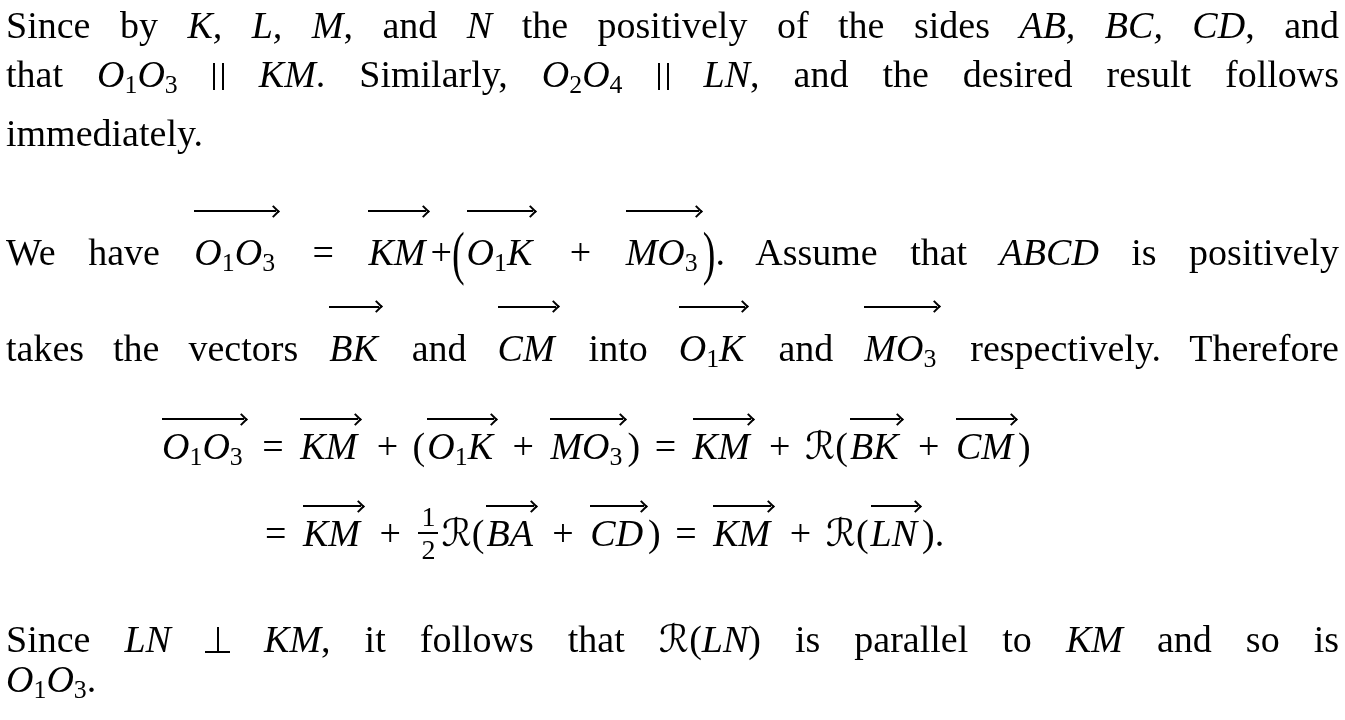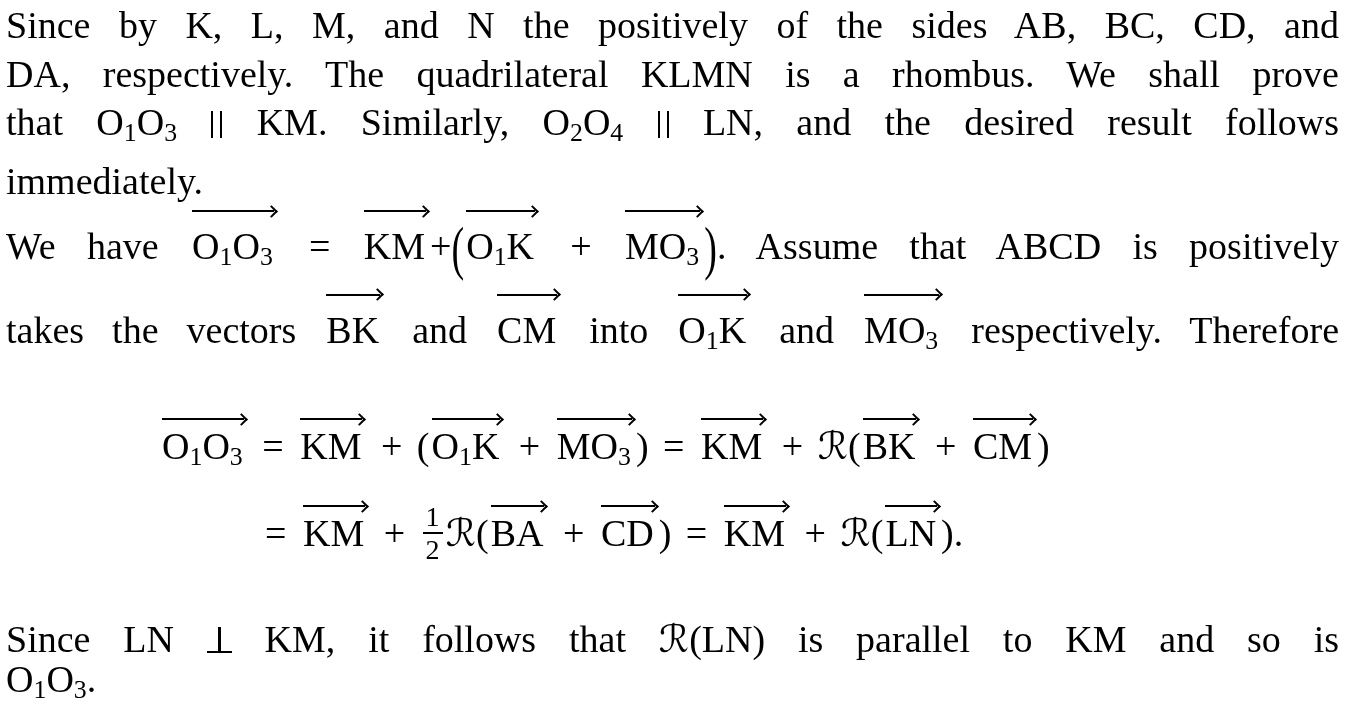--- a/index.html
+++ b/index.html
@@ -8,32 +8,32 @@
     width:1345px;height:720px;
     background:#ffffff;color:#000000;
     font-family:"Liberation Serif","DejaVu Serif",serif;
     font-size:38px;
     overflow:hidden;
   }
   .para{position:absolute;left:6px;width:1333px;}
   #p1{top:1px;}
   #p1 .line{line-height:48.5px;}
   #p2{top:203px;}
-  #p2 .line{line-height:60px;}
+  #p2 .line{line-height:73px;}
   #p3{top:619px;}
   #p3 .line{line-height:40px;}
   .line{display:block;white-space:normal;}
   .just{text-align:justify;text-align-last:justify;}
   .noj{text-align:right;text-align-last:left;}
   .eqline{position:absolute;white-space:nowrap;word-spacing:5px;}
   #eq1{left:160px;top:411px;}
   #eq2{left:265px;top:498px;}
 
   .rm{font-style:normal;}
-  .it{}
+  .it{font-style:italic;}
   .sub{font-style:normal;font-size:0.68em;vertical-align:-0.22em;}
   .cal{font-style:normal;font-family:"DejaVu Serif","DejaVu Sans",serif;}
 
   
   .vec{display:inline-block;position:relative;padding:13px 5px 0 2px;white-space:nowrap;word-spacing:0;}
   .vec::before{content:"";position:absolute;left:2px;right:4px;top:7px;border-top:2.2px solid #000;}
   .vec::after{content:"";position:absolute;right:2px;top:3.6px;width:7px;height:7px;
     border-top:2.2px solid #000;border-right:2.2px solid #000;transform:rotate(45deg);}
 
   
@@ -57,21 +57,20 @@
   
   .big{display:inline-block;transform:scaleY(1.55);transform-origin:50% 58%;vertical-align:-0.1em;word-spacing:0;}
 </style>
 </head>
 <body>
 
 <div class="page">
 
   <div class="para" id="p1">
     <div class="line just"><span class="rm">Since by </span><span class="it">K, L, M</span><span class="rm">, and </span><span class="it">N</span><span class="rm"> the positively of the sides </span><span class="it">AB, BC, CD</span><span class="rm">, and</span></div>
-    <div class="line just"><span class="it">DA</span><span class="rm">, respectively. The quadrilateral </span><span class="it">KLMN</span><span class="rm"> is a rhombus. We shall prove</span></div>
     <div class="line just"><span class="rm">that </span><span class="it">O</span><span class="sub">1</span><span class="it">O</span><span class="sub">3</span><span class="rm"> </span><span class="parallel"></span><span class="rm"> </span><span class="it">KM</span><span class="rm">. Similarly, </span><span class="it">O</span><span class="sub">2</span><span class="it">O</span><span class="sub">4</span><span class="rm"> </span><span class="parallel"></span><span class="rm"> </span><span class="it">LN</span><span class="rm">, and the desired result follows</span></div>
     <div class="line noj"><span class="rm">immediately.</span></div>
   </div>
 
   <div class="para" id="p2">
     <div class="line just"><span class="rm">We have </span><span class="vec"><span class="it">O</span><span class="sub">1</span><span class="it">O</span><span class="sub">3</span></span><span class="rm"> = </span><span class="vec"><span class="it">KM</span></span><span class="rm">+</span><span class="big">(</span><span class="vec"><span class="it">O</span><span class="sub">1</span><span class="it">K</span></span><span class="rm"> + </span><span class="vec"><span class="it">MO</span><span class="sub">3</span></span><span class="big">)</span><span class="rm">. Assume that </span><span class="it">ABCD</span><span class="rm"> is positively</span></div>
     <div class="line just"><span class="rm">takes the vectors </span><span class="vec"><span class="it">BK</span></span><span class="rm"> and </span><span class="vec"><span class="it">CM</span></span><span class="rm"> into </span><span class="vec"><span class="it">O</span><span class="sub">1</span><span class="it">K</span></span><span class="rm"> and </span><span class="vec"><span class="it">MO</span><span class="sub">3</span></span><span class="rm"> respectively. Therefore</span></div>
   </div>
 
   <div class="eqline" id="eq1"><span class="vec"><span class="it">O</span><span class="sub">1</span><span class="it">O</span><span class="sub">3</span></span><span class="rm"> = </span><span class="vec"><span class="it">KM</span></span><span class="rm"> + (</span><span class="vec"><span class="it">O</span><span class="sub">1</span><span class="it">K</span></span><span class="rm"> + </span><span class="vec"><span class="it">MO</span><span class="sub">3</span></span><span class="rm">) = </span><span class="vec"><span class="it">KM</span></span><span class="rm"> + </span><span class="cal">ℛ</span><span class="rm">(</span><span class="vec"><span class="it">BK</span></span><span class="rm"> + </span><span class="vec"><span class="it">CM</span></span><span class="rm">)</span></div>

